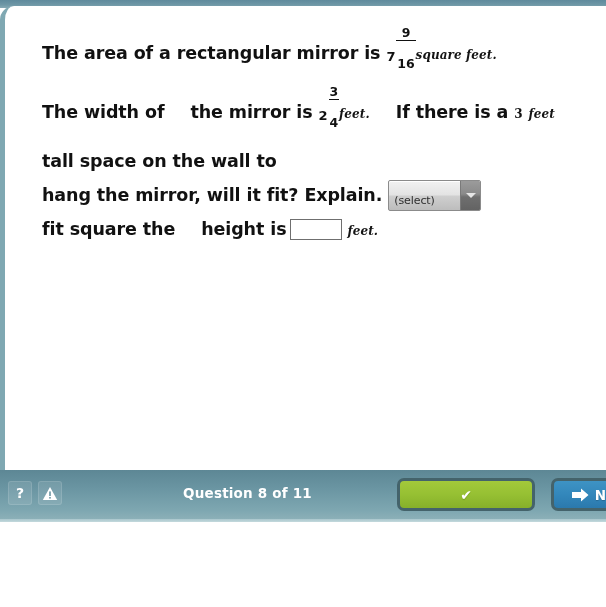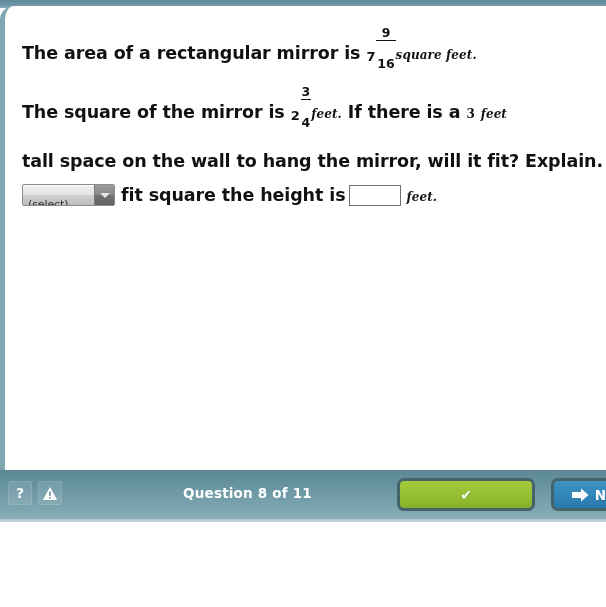--- a/index.html
+++ b/index.html
@@ -55,21 +55,21 @@
     left: 5px;
     top: 8px;
     width: 588px;
     font-family: "DejaVu Sans", sans-serif;
     font-weight: bold;
     font-size: 17.5px;
     line-height: 34px;
     color: #111111;
     letter-spacing: -0.1px;
   }
-  .qtext .w { white-space: nowrap; }
+  .qtext .w { white-space: nowrap; margin-left: 20px; }
 
   
   .mixnum {
     display: inline-block;
     vertical-align: baseline;
     font-size: 13px;
     font-family: "DejaVu Sans", sans-serif;
     font-weight: bold;
     color: #111;
     position: relative;
@@ -123,21 +123,21 @@
     color: #141414;
   }
 
   
   .sel {
     display: inline-block;
     vertical-align: middle;
     position: relative;
     top: -1px;
     width: 93px;
-    height: 22px;
+    height: 31px;
     border: 1px solid #8b8b8b;
     border-radius: 2px;
     background: linear-gradient(to bottom, #f2f2f2 0%, #e3e3e3 48%, #cfcfcf 52%, #bdbdbd 100%);
     box-sizing: border-box;
     box-shadow: inset 0 1px 0 #ffffff;
     overflow: hidden;
     padding-left: 24px;
   }
   .sel-label {
     position: absolute;
@@ -290,21 +290,21 @@
   <div class="top-strip"></div>
 
   <div class="panel">
     <div class="panel-inner">
 
       <div class="qtext">
         <span class="w">The area of a rectangular mirror is</span>
 
         <span class="mixnum"><span class="whole">7</span><span class="frac"><span class="num">9</span><span class="bar"></span><span class="den">16</span></span></span><span class="unit">square feet.</span>
 
-        <span class="w">The square of</span>
+        <span class="w">The width of</span>
 
         <span class="w">the mirror is</span>
 
         <span class="mixnum"><span class="whole">2</span><span class="frac"><span class="num">3</span><span class="bar"></span><span class="den">4</span></span></span><span class="unit">feet.</span>
 
         <span class="w">If there is a</span>
         <span class="smallnum">3</span>
         <span class="unit">feet</span>
         <span class="w">tall space on the wall to</span>
 

